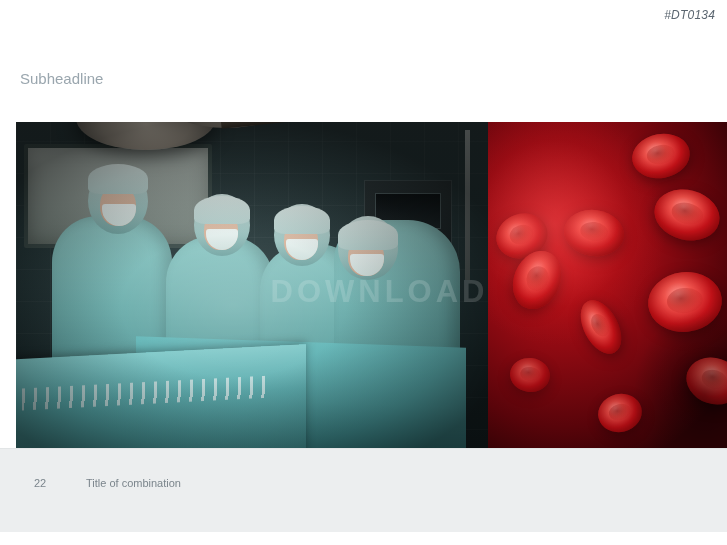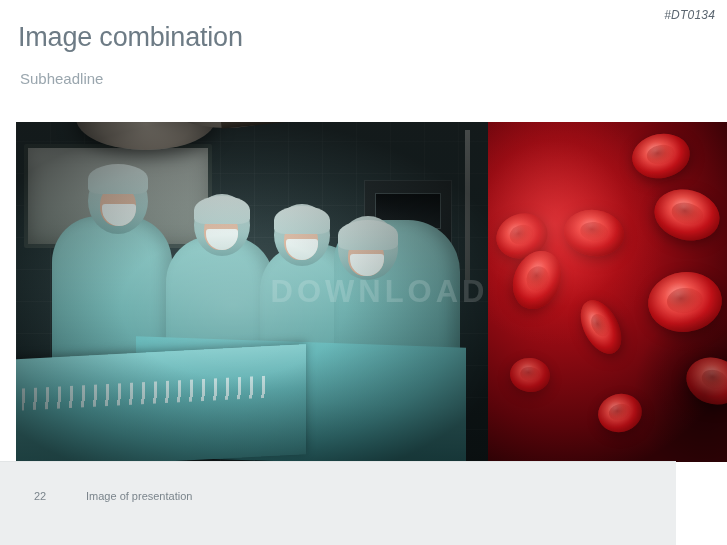--- a/index.html
+++ b/index.html
@@ -169,21 +169,21 @@
     position:absolute;left:0;right:0;top:152px;
     text-align:center;
     font-size:31px;letter-spacing:4px;
     color:rgba(255,255,255,0.16);
     font-weight:700;
     pointer-events:none;
   }
 
   
   .footer{
-    position:absolute;left:0;bottom:0;width:676px;height:83px;
+    position:absolute;left:0;bottom:13px;width:727px;height:83px;
     background:#eceeef;
     border-top:1px solid #e2e5e6;
     text-decoration:underline;
   }
   .page-number{
     position:absolute;left:34px;top:28px;
     font-size:11px;color:#7b858c;
   }
   .footer-title{
     position:absolute;left:86px;top:28px;
@@ -203,21 +203,20 @@
     font-size:13px;letter-spacing:1.6px;color:#8a949b;
   }
   .logo-text .bold{font-weight:700;color:#79838a;}
 </style>
 </head>
 <body>
 
 <div class="slide">
 
   <div class="slide-code">#DT0134</div>
-  <div class="headline">Image combination</div>
   <div class="subheadline">Subheadline</div>
 
   <div class="image-band">
 
     <div class="img-left">
       <div class="or-room"></div>
       <div class="or-screen"></div>
       <div class="or-machine"></div>
       <div class="or-pole"></div>
       <div class="or-lamp"></div>
@@ -268,16 +267,16 @@
       <div class="rbc" style="left:110px;top:272px;width:44px;height:38px;transform:rotate(-14deg);opacity:.85;"></div>
       <div class="rbc" style="left:22px;top:236px;width:40px;height:34px;transform:rotate(6deg);opacity:.7;"></div>
       <div class="blood-glow"></div>
     </div>
 
     <div class="watermark">DOWNLOAD</div>
   </div>
 
   <div class="footer">
     <div class="page-number">22</div>
-    <div class="footer-title">Image of presentation</div>
+    <div class="footer-title">Title of combination</div>
   </div>
 
 </div>
 
 </body></html>

